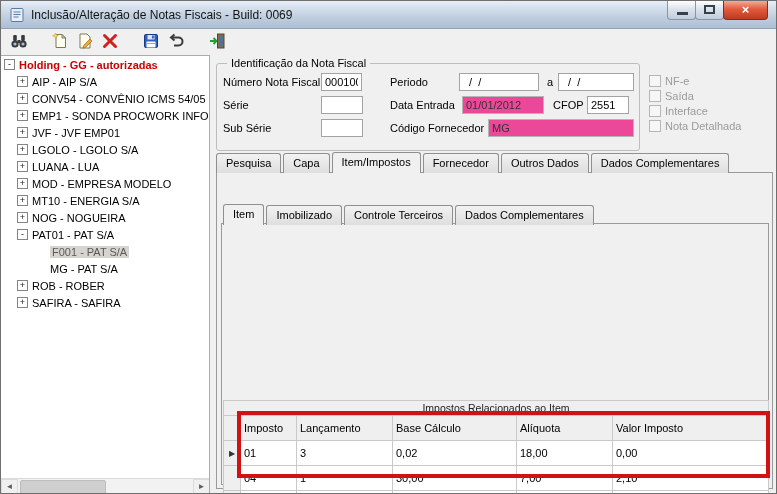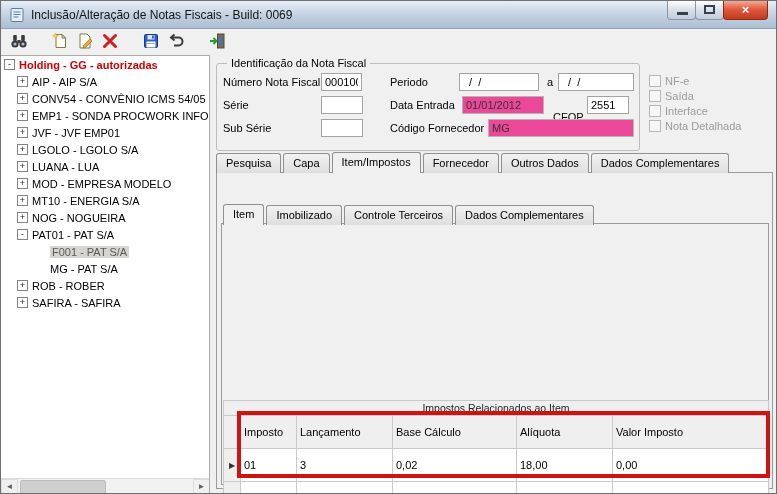--- a/index.html
+++ b/index.html
@@ -72,21 +72,21 @@
   .tabstrip { position:absolute; display:flex; align-items:flex-end; z-index:3; }
   .tab { height:20px; padding:3px 9px 0; border:1px solid #8f8f8f; border-bottom:none;
     border-radius:3px 3px 0 0; background:linear-gradient(#f2f2f2,#dedede); margin-right:2px;
     font-size:11px; white-space:nowrap; cursor:pointer; }
   .tab.active { height:21px; background:#f0f0f0; font-weight:normal; }
   .panel { position:absolute; border:1px solid #9a9a9a; background:#f0f0f0; z-index:1; }
 
   
   .grid { position:absolute; left:222px; top:399px; width:546px; border-collapse:collapse;
     table-layout:fixed; background:#fff; font-size:11px; z-index:2; }
-  .grid td, .grid th { border:1px solid #c9c9c9; height:33px; padding:0 3px; overflow:hidden; white-space:nowrap; }
+  .grid td, .grid th { border:1px solid #c9c9c9; height:25px; padding:0 3px; overflow:hidden; white-space:nowrap; }
   .grid .gtitle { background:#efefef; text-align:center; font-size:10.5px; height:15px; color:#222; }
   .grid th { background:#efefef; font-weight:normal; }
   .grid .sel { background:#efefef; text-align:center; font-size:8px; color:#333; padding:0; }
   .tnum { text-align:left; }
   .tleft { text-align:left; }
 
   .redrect { position:absolute; left:236px; top:410px; width:533px; height:67px;
     border:4px solid #d01212; pointer-events:none; z-index:10; }
 </style>
 </head>
@@ -245,21 +245,21 @@
   <input class="inp" style="left: 320px; top: 72px; width: 41px;" value="000100">
   <span class="lbl" style="left:389px;top:75px">Periodo</span>
   <input class="inp" style="left: 458px; top: 72px; width: 80px;" value="  /  /">
   <span class="lbl" style="left:546px;top:75px">a</span>
   <input class="inp" style="left: 557px; top: 72px; width: 76px;" value="  /  /">
 
   <span class="lbl" style="left:222px;top:98px">Série</span>
   <input class="inp" style="left: 320px; top: 95px; width: 42px;" value="">
   <span class="lbl" style="left:389px;top:98px">Data Entrada</span>
   <input class="inp ro" style="left: 461px; top: 95px; width: 82px;" value="01/01/2012">
-  <span class="lbl" style="left:552px;top:110px">CFOP</span>
+  <span class="lbl" style="left:552px;top:98px">CFOP</span>
   <input class="inp" style="left: 586px; top: 95px; width: 42px;" value="2551">
 
   <span class="lbl" style="left:222px;top:121px">Sub Série</span>
   <input class="inp" style="left: 320px; top: 118px; width: 42px;" value="">
   <span class="lbl" style="left:389px;top:121px">Código Fornecedor</span>
   <input class="inp ro" style="left: 487px; top: 118px; width: 146px;" value="MG">
 
   <div class="chk" style="left:648px;top:74px">
       <span class="box"></span>
       <span>NF-e</span>

